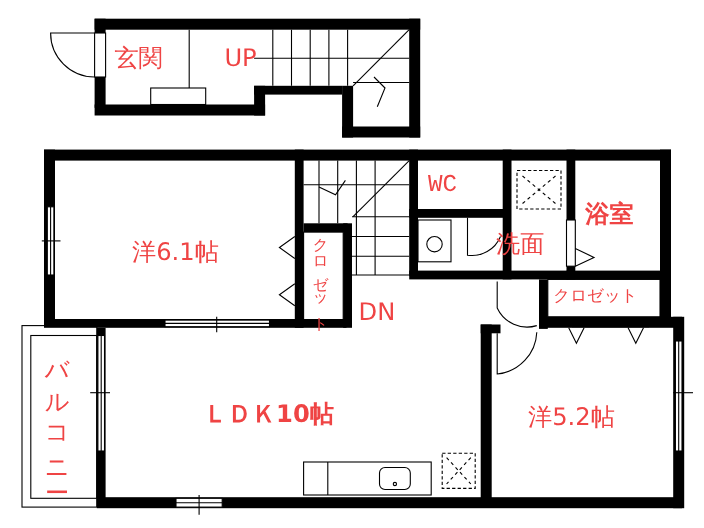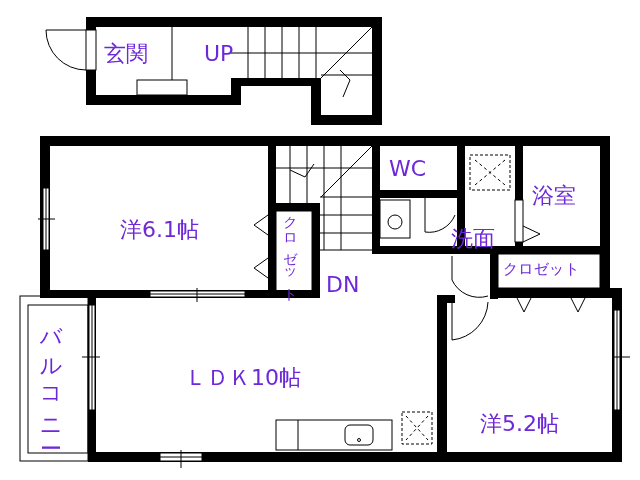--- a/index.html
+++ b/index.html
@@ -1,18 +1,18 @@
 <!DOCTYPE html>
 <html><head>
 <meta charset="utf-8">
 <style>
   html, body { margin:0; padding:0; background:#ffffff; }
   body { width:640px; height:480px; overflow:hidden; position:relative; font-family:"DejaVu Sans", sans-serif; }
   #plan { position:absolute; left:0; top:0; width:640px; height:480px; }
-  .lbl { position:absolute; color:#6d28d9; white-space:nowrap; line-height:1;text-align:center; }
+  .lbl { position:absolute; color:#ef4444; white-space:nowrap; line-height:1;text-align:center; }
   .room-label { font-size:22px; }
   .small-label { font-size:16px; }
   .vert { writing-mode:vertical-rl; text-orientation:upright; letter-spacing:2px; }
 </style>
 </head>
 <body>
 
 <svg id="plan" viewBox="0 0 640 480" xmlns="http://www.w3.org/2000/svg">
   <g fill="#000">
 
@@ -129,19 +129,19 @@
     <line x1="428" y1="416" x2="406" y2="440" stroke-dasharray="3,3"></line>
   </g>
 </svg>
 
 <div class="lbl room-label" style="left:104px; top:43px;">玄関</div>
 <div class="lbl room-label" style="left:192px; top:43px;margin-left:12px;">UP</div>
 
 <div class="lbl room-label" style="left:104px; top:219px;margin-left:16px;">洋6.1帖</div>
 <div class="lbl small-label vert" style="left:284px; top:206px; font-size:14px;">クロゼット</div>
 <div class="lbl room-label" style="left:326px; top:274px;">DN</div>
-<div class="lbl room-label" style="left:389px; top:158px;">WC</div>
-<div class="lbl room-label" style="left:451px; top:212px;margin-top:16px;">洗面</div>
-<div class="lbl room-label" style="left:532px; top:185px;">浴室</div>
+<div class="lbl room-label" style="left:389px; top:158px;font-family:Liberation Mono, monospace;">WC</div>
+<div class="lbl room-label" style="left:451px; top:212px;">洗面</div>
+<div class="lbl room-label" style="left:532px; top:185px;font-weight:bold;">浴室</div>
 <div class="lbl small-label" style="left:503px; top:262px; font-size:15px;">クロゼット</div>
-<div class="lbl room-label" style="left:185px; top:367px;">ＬＤＫ10帖</div>
-<div class="lbl room-label" style="left:480px; top:369px;margin-top:44px;">洋5.2帖</div>
+<div class="lbl room-label" style="left:185px; top:367px;font-weight:bold;">ＬＤＫ10帖</div>
+<div class="lbl room-label" style="left:480px; top:369px;">洋5.2帖</div>
 <div class="lbl room-label vert" style="left:40px; top:312px; font-size:22px; letter-spacing:6px;">バルコニー</div>
 
 </body></html>

